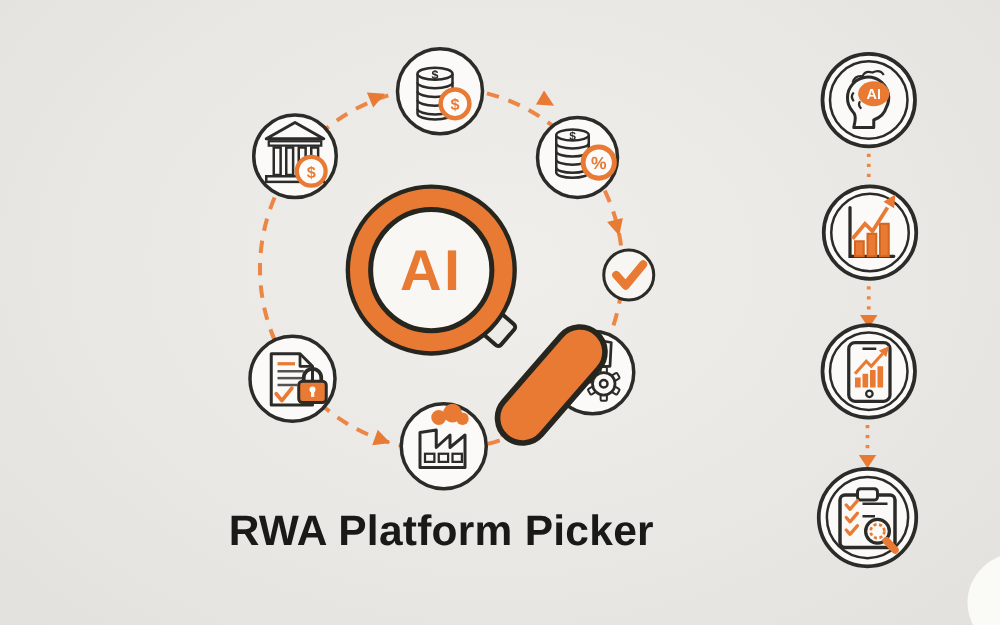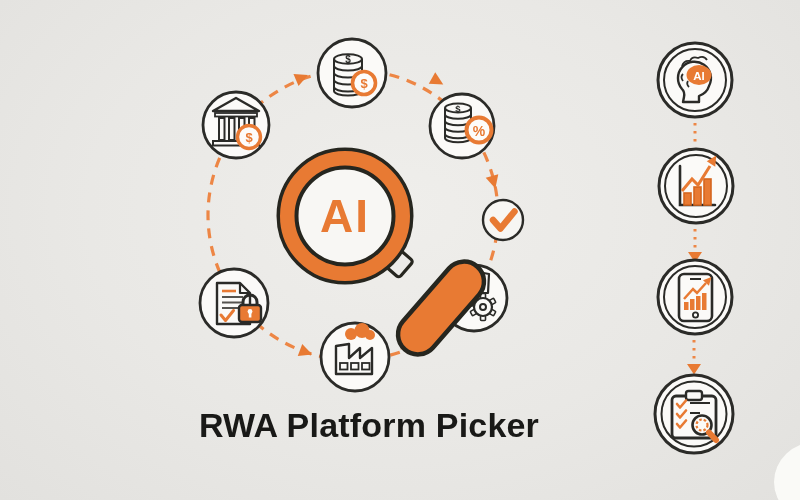--- a/index.html
+++ b/index.html
@@ -3,21 +3,21 @@
 <meta charset="utf-8">
 <style>
   html,body{margin:0;padding:0;}
   body{
     width:800px;height:500px;overflow:hidden;position:relative;
     background:radial-gradient(ellipse at 50% 42%, #EFEEEB 0%, #E9E8E5 55%, #E2E1DE 100%);
     font-family:"Liberation Sans", sans-serif;
   }
   #scene{position:absolute;left:0;top:0;}
   .title{
-    position:absolute;left:168px;top:406px;width:402px;
+    position:absolute;left:152px;top:406px;width:402px;
     text-align:center;font-size:34px;font-weight:700;color:#191917;
     letter-spacing:0.2px;
   }
   .outline{stroke:#2B2B28;fill:#FBFAF8;}
   .svgtxt{font-family:"Liberation Sans", sans-serif;}
 </style>
 </head>
 <body>
 
 <svg id="scene" width="800" height="500" viewBox="0 0 800 500">

